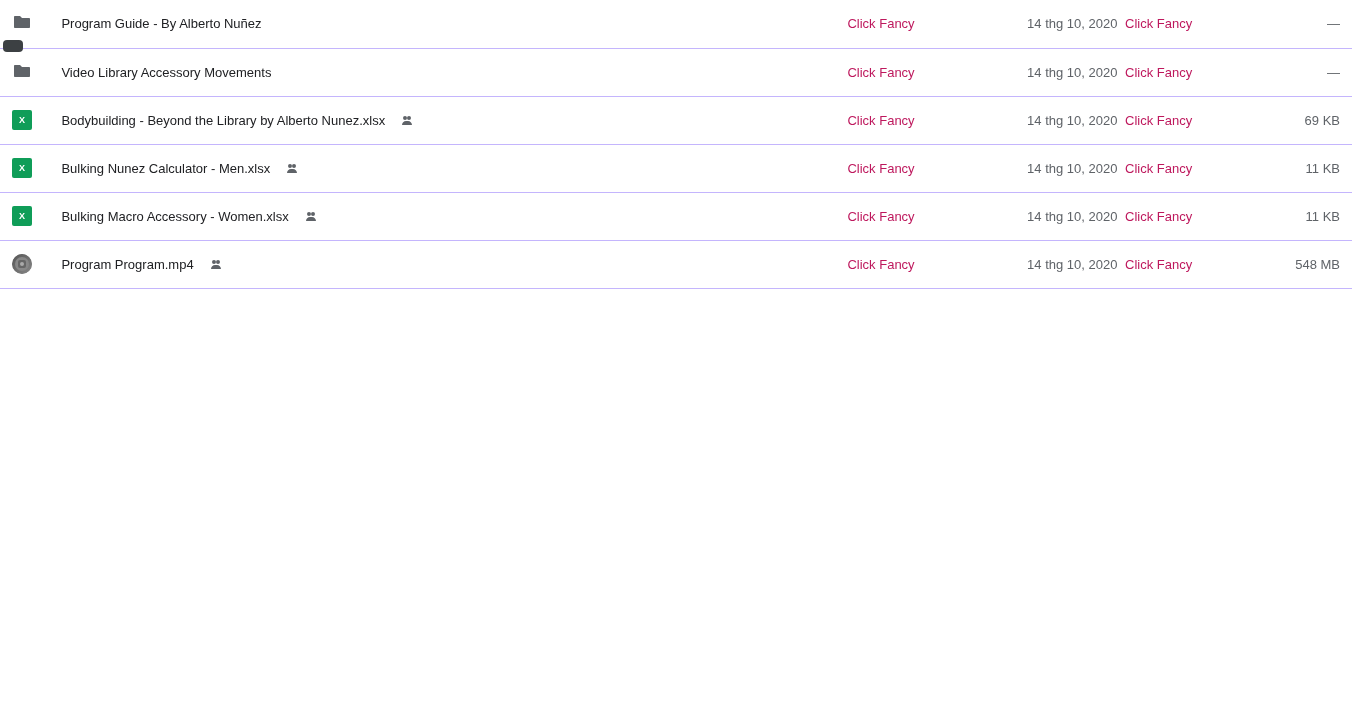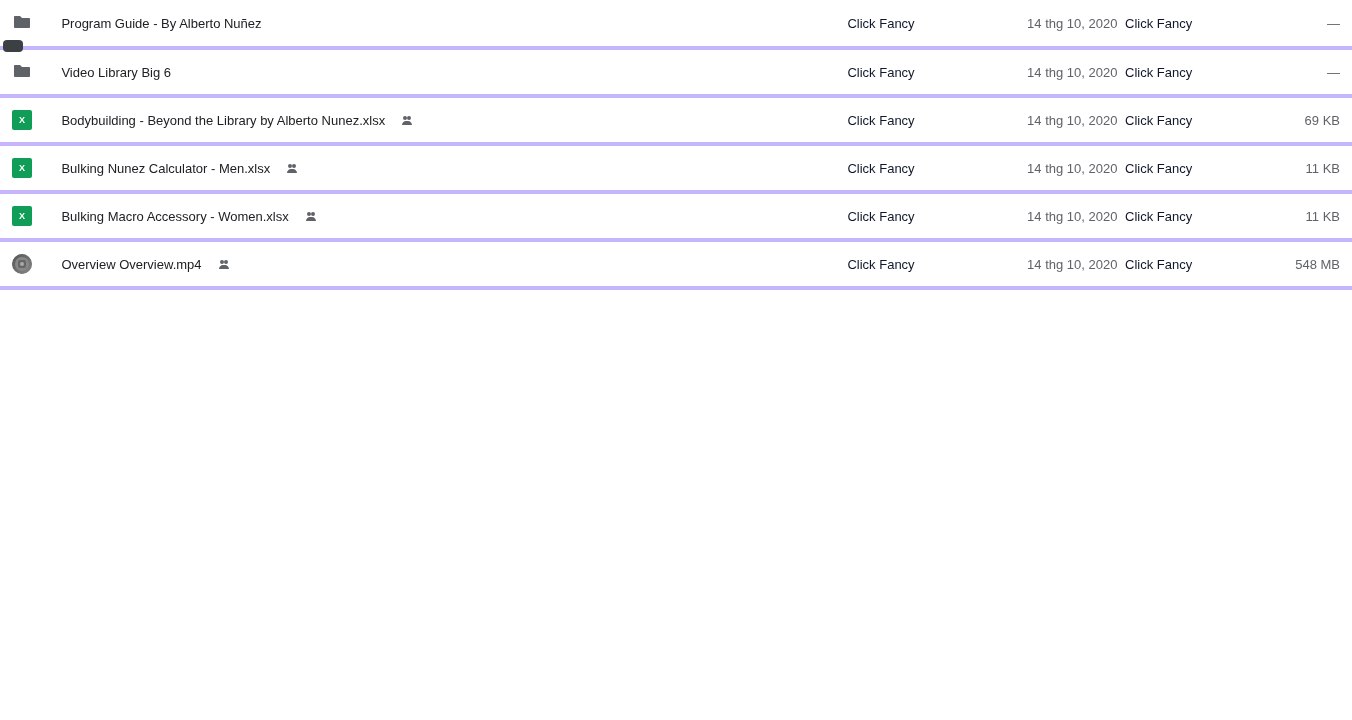--- a/index.html
+++ b/index.html
@@ -11,21 +11,21 @@
       width: 1352px;
       min-height: 720px;
     }
 
     .file-list {
       width: 100%;
       border-collapse: collapse;
     }
 
     .file-list tr {
-      border-bottom: 4px solid #c4b5fd;
+      border-bottom: 1px solid #c4b5fd;
       height: 48px;
     }
 
     .file-list td {
       padding: 0 12px;
       vertical-align: middle;
       white-space: nowrap;
     }
 
     .col-icon {
@@ -80,21 +80,21 @@
       align-items: center;
       gap: 8px;
     }
 
     .file-name-text {
       color: #202124;
       font-size: 13px;
     }
 
     .click-fancy {
-      color: #0f172a;
+      color: #be185d;
       cursor: pointer;
       font-size: 13px;
       margin-top: 28px;
     }
 
     .xlsx-icon {
       display: inline-flex;
       align-items: center;
       justify-content: center;
       width: 20px;
@@ -177,21 +177,21 @@
     </td>
   </tr>
       <tr>
     <td class="col-icon">
       <span class="icon-folder"><svg width="20" height="20" viewBox="0 0 20 20" fill="none" xmlns="http://www.w3.org/2000/svg">
     <path d="M2 5C2 4.44772 2.44772 4 3 4H8L10 6H17C17.5523 6 18 6.44772 18 7V15C18 15.5523 17.5523 16 17 16H3C2.44772 16 2 15.5523 2 15V5Z" fill="#5f6368"></path>
   </svg></span>
     </td>
     <td class="col-name">
       <div class="file-name-cell">
-        <span class="file-name-text">Video Library Big 6</span>
+        <span class="file-name-text">Video Library Accessory Movements</span>
 
       </div>
     </td>
     <td class="col-owner">
       <span class="click-fancy">Click Fancy</span>
     </td>
     <td class="col-date">
       <span>14 thg 10, 2020</span>
       <span class="click-fancy" style="margin-left:4px;">Click Fancy</span>
     </td>
@@ -281,21 +281,21 @@
     <svg width="14" height="14" viewBox="0 0 14 14" fill="white">
       <circle cx="7" cy="7" r="7" fill="#888"></circle>
       <rect x="3" y="3" width="8" height="8" rx="2" fill="#666"></rect>
       <circle cx="7" cy="7" r="2" fill="#aaa"></circle>
     </svg>
   </span>
           </span>
     </td>
     <td class="col-name">
       <div class="file-name-cell">
-        <span class="file-name-text">Overview Overview.mp4</span>
+        <span class="file-name-text">Program Program.mp4</span>
         <span class="shared-icon">
     <svg width="16" height="16" viewBox="0 0 16 16" fill="#5f6368">
       <path d="M10 8a2 2 0 1 0 0-4 2 2 0 0 0 0 4zM6 8a2 2 0 1 0 0-4 2 2 0 0 0 0 4zM3 13c0-2.21 1.79-4 4-4h2c2.21 0 4 1.79 4 4"></path>
     </svg>
   </span>
       </div>
     </td>
     <td class="col-owner">
       <span class="click-fancy">Click Fancy</span>
     </td>

